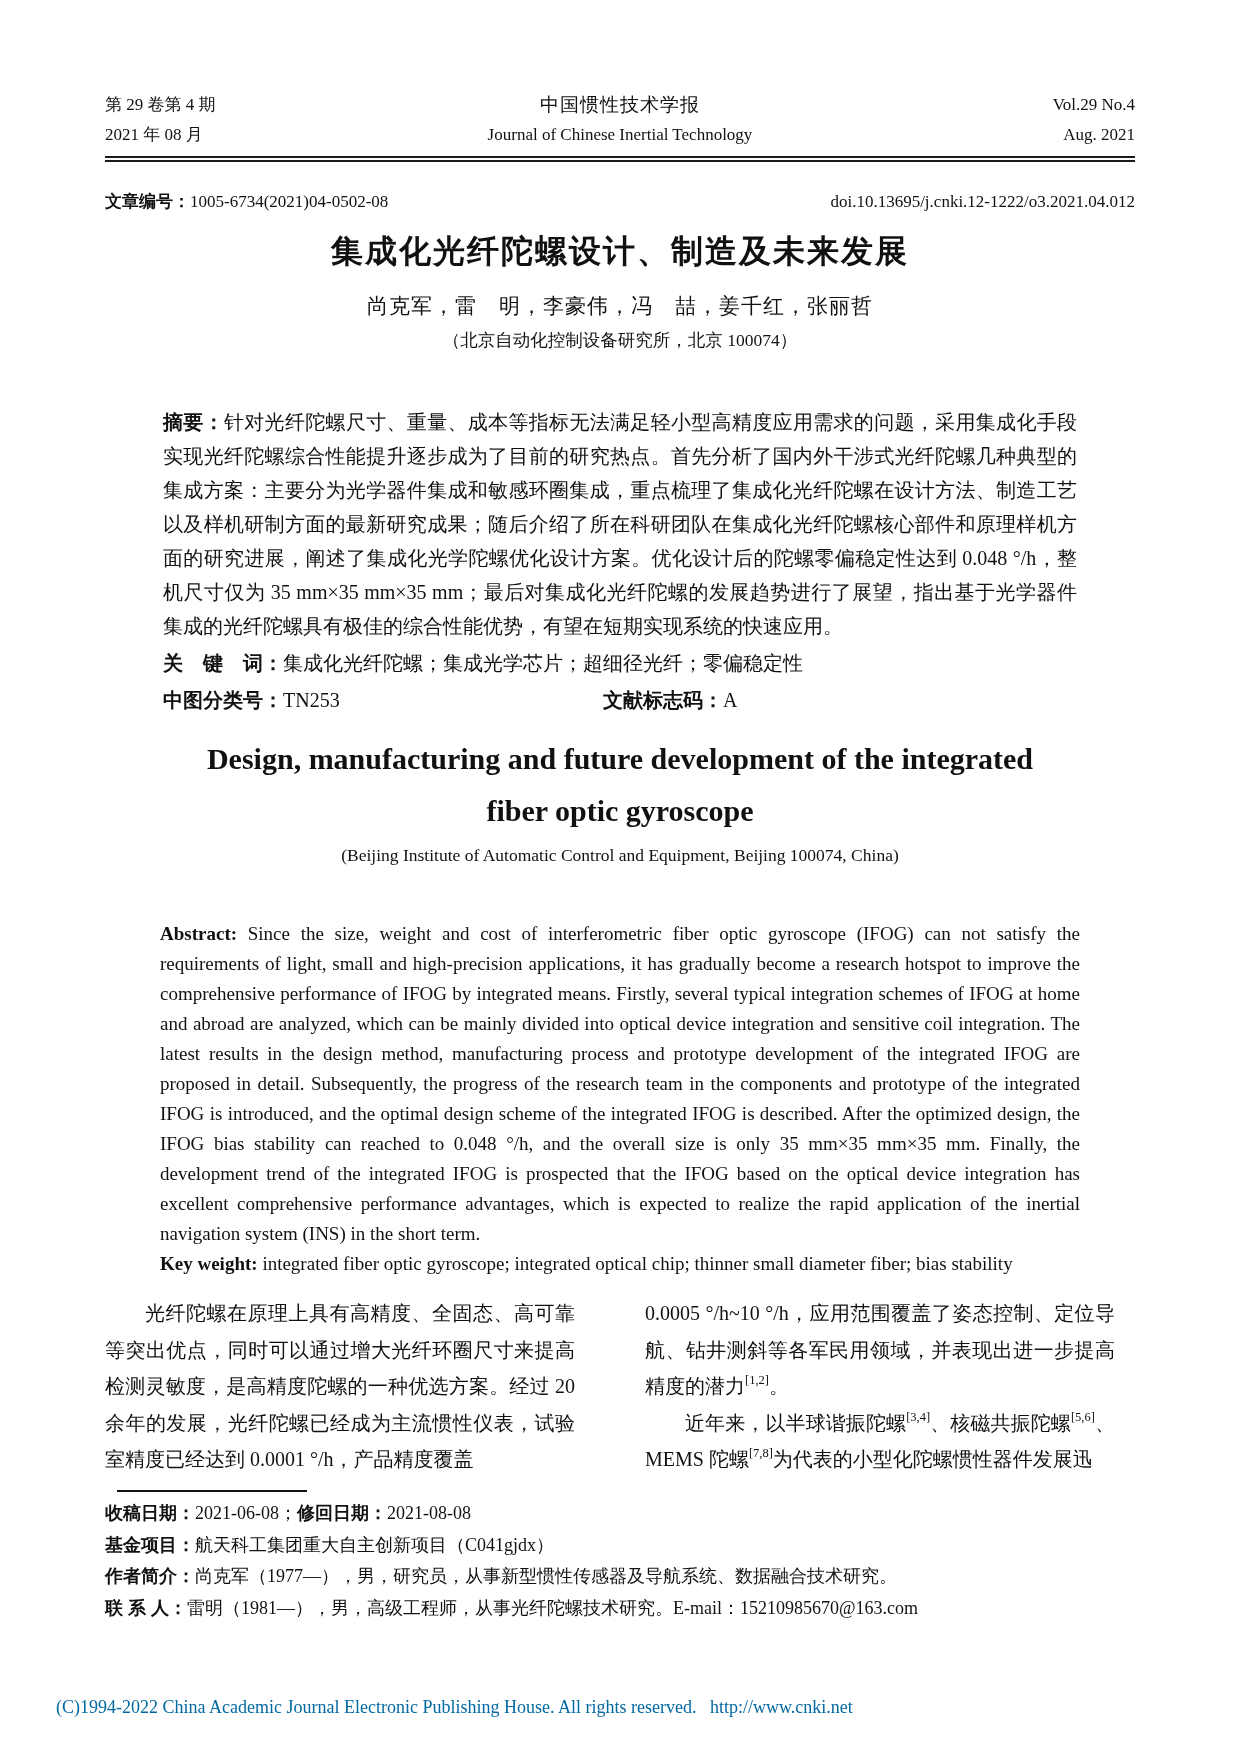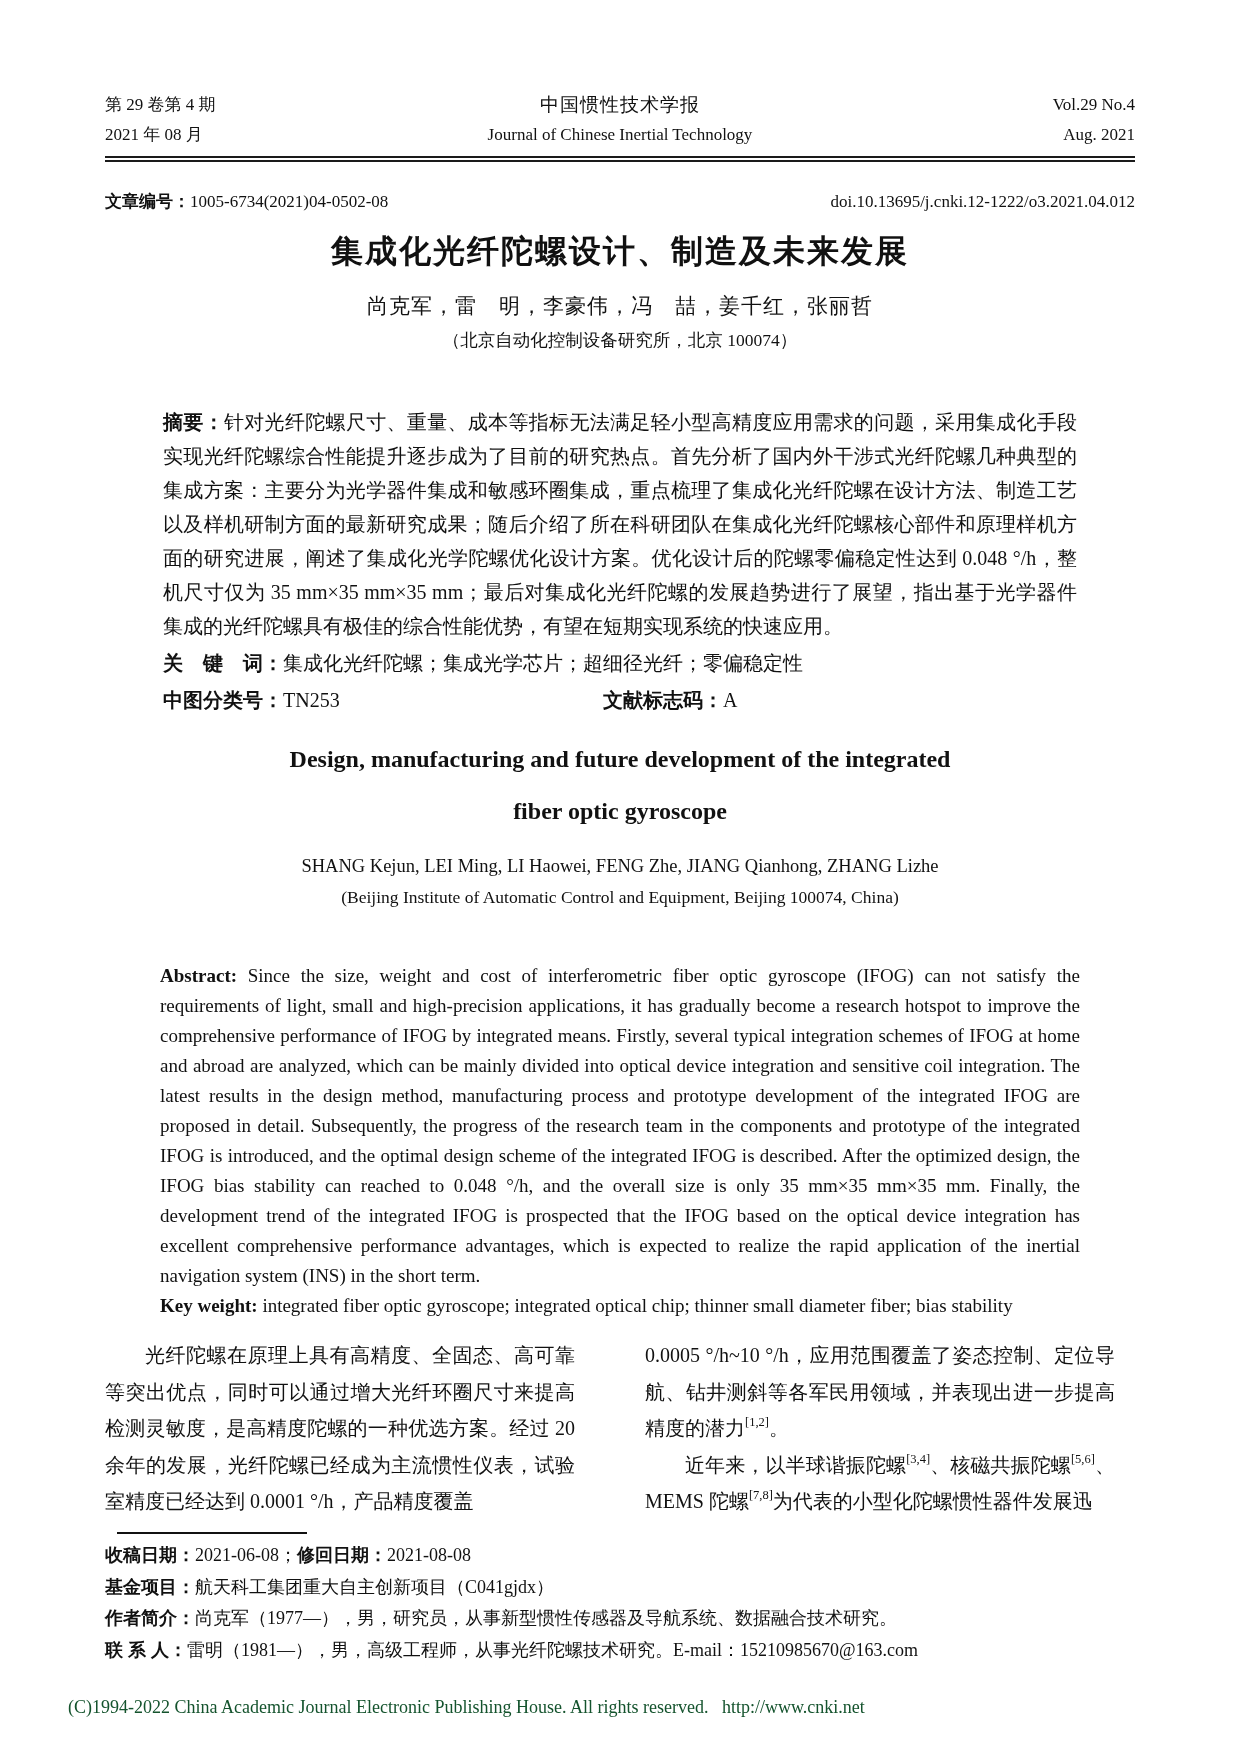--- a/index.html
+++ b/index.html
@@ -29,38 +29,38 @@
   .title-cn{margin:16px 0 0 0;font-size:32px;line-height:42px;text-align:center;font-weight:bold;letter-spacing:2px;font-family:"Liberation Sans","DejaVu Sans",sans-serif;}
   .authors-cn{margin-top:20px;font-size:21px;line-height:28px;text-align:center;letter-spacing:1px;}
   .affil-cn{margin-top:8px;font-size:17.5px;line-height:24px;text-align:center;}
   
   .abstract-cn{margin:53px 55px 0 55px;font-size:20px;line-height:34px;}
   .abstract-cn p{margin:3px;}
   .abstract-cn .just{text-align:justify;}
   .abstract-cn .label{font-weight:bold;font-family:"Liberation Sans","DejaVu Sans",sans-serif;}
   .clc-line .clc-first{display:inline-block;width:440px;}
   
-  .title-en{margin:16px 0 0 0;font-size:24px;line-height:52px;font-weight:bold;text-align:center;}
+  .title-en{margin:16px 0 0 0;font-size:30px;line-height:52px;font-weight:bold;text-align:center;}
   .authors-en{margin-top:16px;font-size:18.5px;line-height:26px;text-align:center;}
   .affil-en{margin-top:6px;font-size:17.5px;line-height:24px;text-align:center;}
   
   .abstract-en{margin:52px 55px 0 55px;font-size:19px;line-height:30px;}
   .abstract-en p{margin:0;text-align:justify;}
   
   .body-cols{margin-top:16px;display:flex;gap:70px;height:183px;overflow:hidden;}
   .body-cols .col{width:470px;font-size:20px;line-height:36.5px;}
   .body-cols p{margin:0;text-align:justify;}
   .body-cols p.indent{text-indent:2em;}
   sup{font-size:12.5px;line-height:0;position:relative;top:-1px;}
   
   .footnote{margin-top:12px;font-size:18px;line-height:31.5px;}
   .fn-rule{width:190px;border-top:2px solid #111;margin-left:12px;margin-bottom:6px;}
   .fn-line .lbl{font-weight:bold;font-family:"Liberation Sans","DejaVu Sans",sans-serif;}
   
-  .copyright{position:absolute;left:68px;bottom:36px;color:#14532d;font-size:18px;white-space:pre-wrap;margin-top:30px;}
+  .copyright{position:absolute;left:56px;bottom:36px;color:#0369a1;font-size:18px;white-space:pre-wrap;margin-top:30px;}
 </style>
 </head>
 <body>
 
 <div class="page">
 
   <header class="journal-header">
     <div class="jh-left">
       <div>第 29 卷第 4 期</div>
       <div>2021 年 08 月</div>
@@ -99,21 +99,20 @@
     <p class="clc-line">
       <span class="clc-first"><span class="label">中图分类号：</span><span>TN253</span></span><span><span class="label">文献标志码：</span><span>A</span></span>
     </p>
   </div>
 
   <h2 class="title-en">
     <div>Design, manufacturing and future development of the integrated</div>
     <div>fiber optic gyroscope</div>
   </h2>
 
-  <div class="authors-en">SHANG Kejun, LEI Ming, LI Haowei, FENG Zhe, JIANG Qianhong, ZHANG Lizhe</div>
   <div class="affil-en">(Beijing Institute of Automatic Control and Equipment, Beijing 100074, China)</div>
 
   <div class="abstract-en">
     <p>
       <span class="b">Abstract:</span><span> Since the size, weight and cost of interferometric fiber optic gyroscope (IFOG) can not satisfy the requirements of light, small and high-precision applications, it has gradually become a research hotspot to improve the comprehensive performance of IFOG by integrated means. Firstly, several typical integration schemes of IFOG at home and abroad are analyzed, which can be mainly divided into optical device integration and sensitive coil integration. The latest results in the design method, manufacturing process and prototype development of the integrated IFOG are proposed in detail. Subsequently, the progress of the research team in the components and prototype of the integrated IFOG is introduced, and the optimal design scheme of the integrated IFOG is described. After the optimized design, the IFOG bias stability can reached to 0.048 °/h, and the overall size is only 35 mm×35 mm×35 mm. Finally, the development trend of the integrated IFOG is prospected that the IFOG based on the optical device integration has excellent comprehensive performance advantages, which is expected to realize the rapid application of the inertial navigation system (INS) in the short term.</span>
     </p>
     <p>
       <span class="b">Key weight:</span><span> integrated fiber optic gyroscope; integrated optical chip; thinner small diameter fiber; bias stability</span>
     </p>
   </div>

